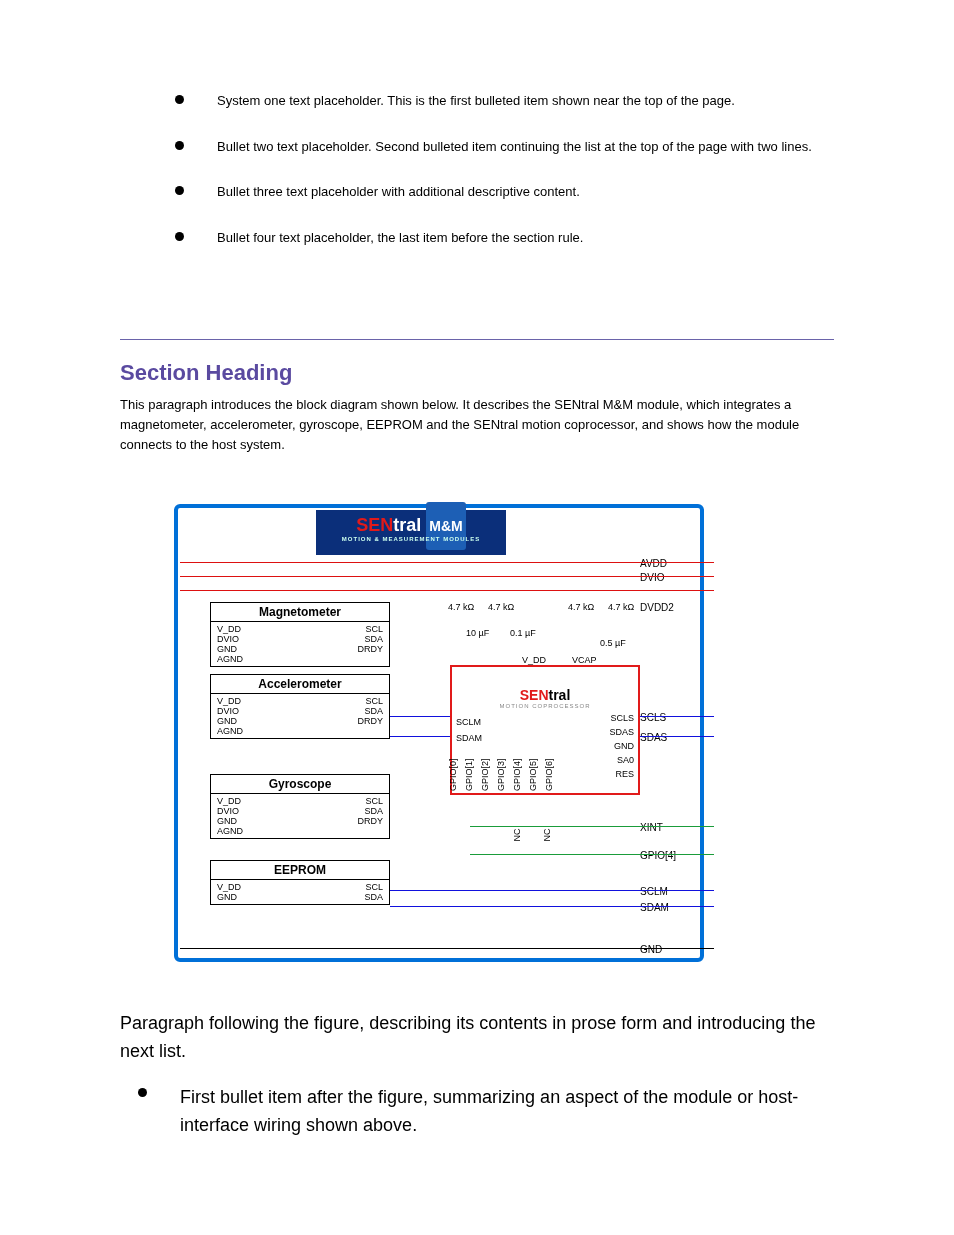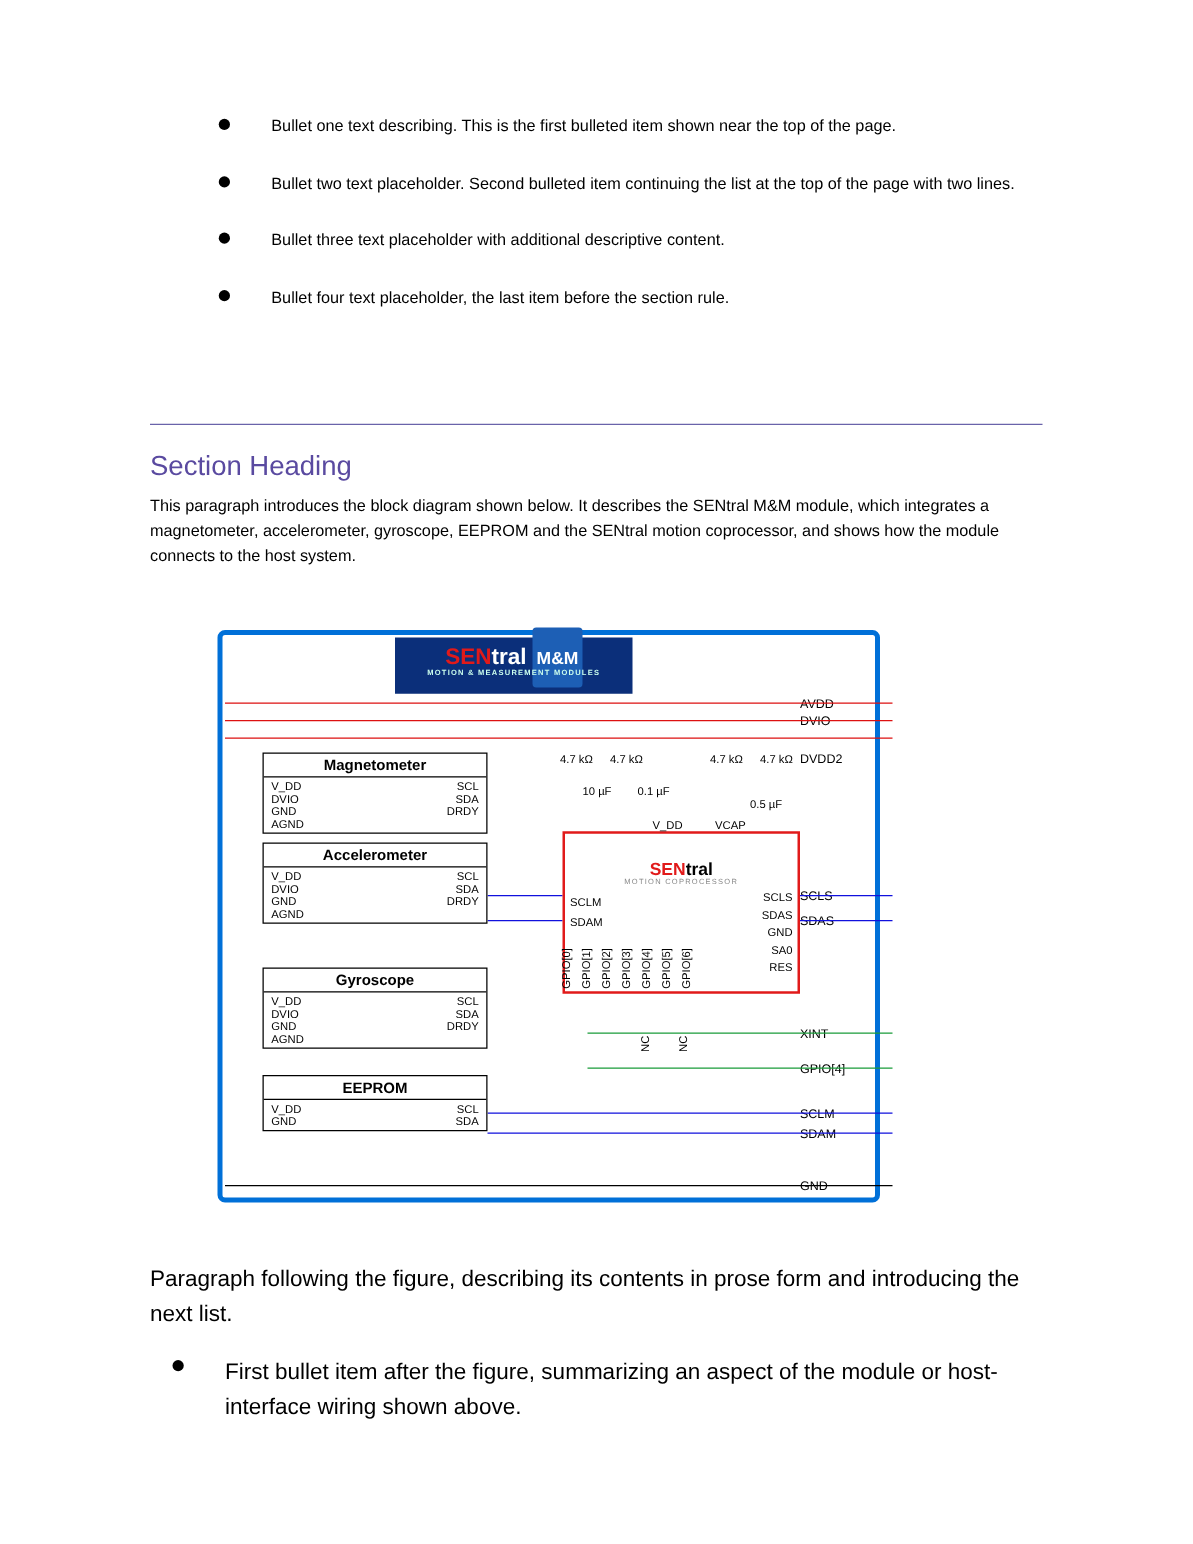--- a/index.html
+++ b/index.html
@@ -4,21 +4,21 @@
 <style>
   html,body{margin:0;padding:0;background:#fff;font-family:Arial,Helvetica,sans-serif;color:#000}
   .page{width:954px;height:1235px;position:relative;margin:0 auto}
 
   
   .bullets{position:absolute;left:135px;top:75px;right:130px}
   .bullets li{list-style:none;margin:0 0 26px 0;padding-left:42px;position:relative;font-size:13px;line-height:1.5}
   .bullets li::before{content:"";position:absolute;left:0;top:4px;width:9px;height:9px;border-radius:50%;background:#000}
 
   .hr{position:absolute;left:120px;right:120px;top:339px;height:1px;background:#6a63aa}
-  .sec-title{position:absolute;left:120px;top:360px;font-size:22px;font-weight:normal;color:#5a4aa0}
+  .sec-title{position:absolute;left:120px;top:360px;font-size:22px;font-weight:bold;color:#5a4aa0}
   .sec-para{position:absolute;left:120px;right:120px;top:395px;font-size:13px;line-height:1.55}
 
   
   .fig{position:absolute;left:170px;top:500px;width:650px;height:470px}
   .fig-cap{position:absolute;left:0;right:0;top:984px;text-align:center;font-size:12px;font-style:italic}
 
   .mod-frame{position:absolute;left:4px;top:4px;width:530px;height:458px;border:4px solid #0070d8;border-radius:6px;box-sizing:border-box}
   .brand{position:absolute;left:146px;top:10px;width:190px;height:45px;background:#0b2f7a;color:#fff;font-weight:bold;font-size:18px;text-align:center;padding-top:5px;box-sizing:border-box}
   .brand .sen{color:#e11a1a}
   .brand .mm{font-size:14px;background:#1d5fb5;padding:16px 3px;border-radius:3px}
@@ -57,21 +57,21 @@
   .after p{margin:0 0 18px 0}
   .after .b{padding-left:60px;position:relative}
   .after .b::before{content:"";position:absolute;left:18px;top:4px;width:9px;height:9px;border-radius:50%;background:#000}
 </style>
 </head>
 <body>
 
 <div class="page">
 
   <ul class="bullets">
-    <li>Bullet one text describing. This is the first bulleted item shown near the top of the page.</li>
+    <li>System one text placeholder. This is the first bulleted item shown near the top of the page.</li>
     <li>Bullet two text placeholder. Second bulleted item continuing the list at the top of the page with two lines.</li>
     <li>Bullet three text placeholder with additional descriptive content.</li>
     <li>Bullet four text placeholder, the last item before the section rule.</li>
   </ul>
 
   <div class="hr"></div>
   <div class="sec-title">Section Heading</div>
   <div class="sec-para">This paragraph introduces the block diagram shown below. It describes the SENtral M&amp;M module, which integrates a magnetometer, accelerometer, gyroscope, EEPROM and the SENtral motion coprocessor, and shows how the module connects to the host system.</div>
 
   <div class="fig">

